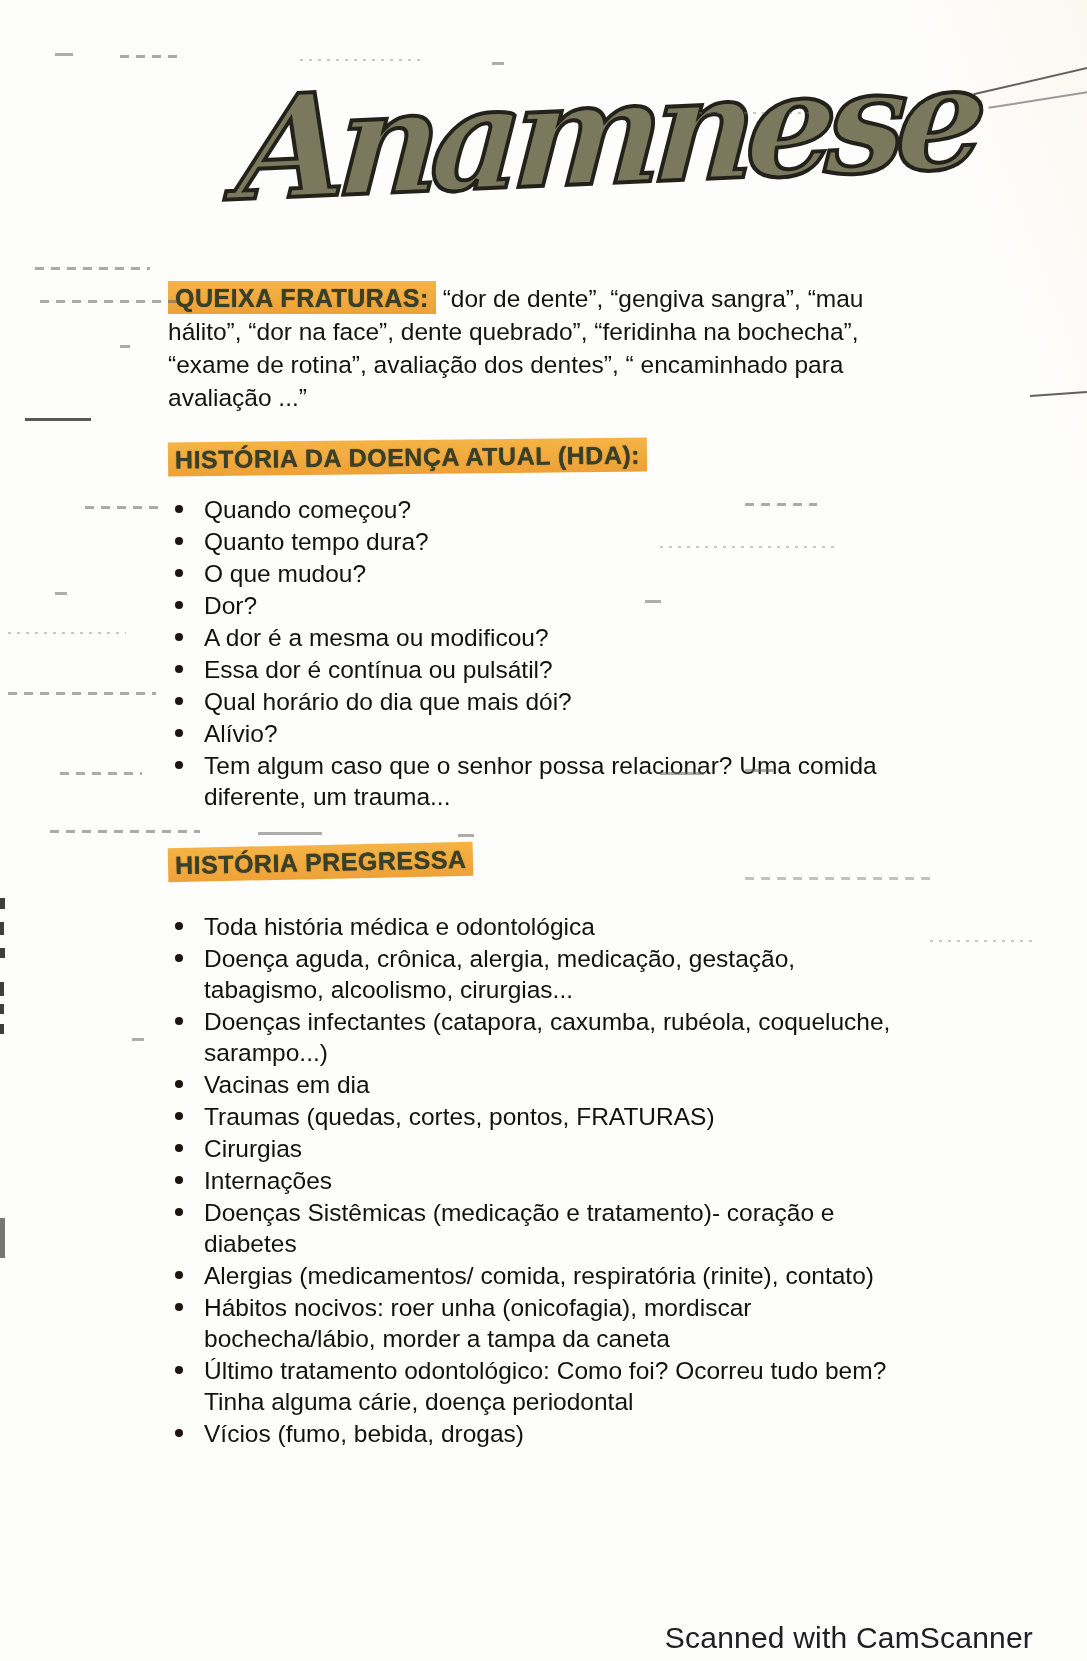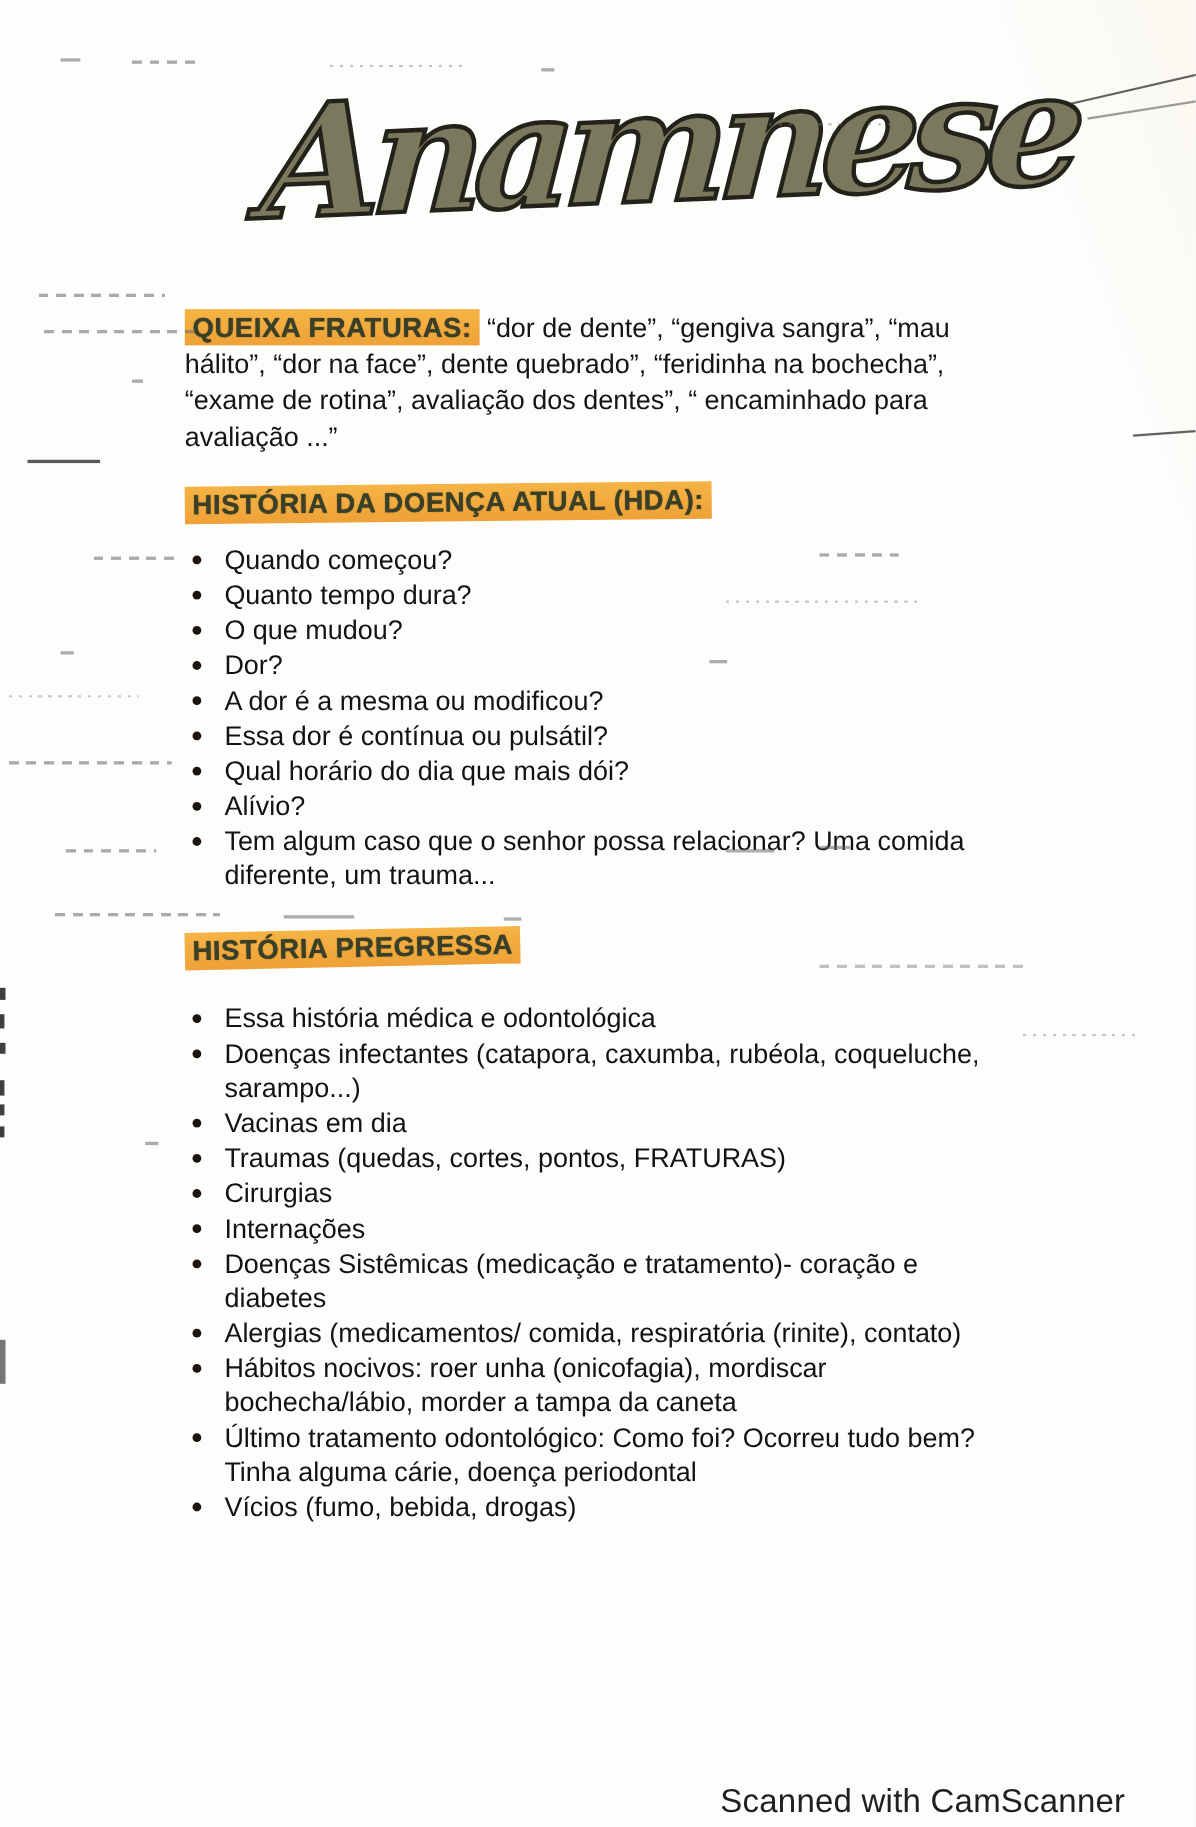--- a/index.html
+++ b/index.html
@@ -83,21 +83,21 @@
     width:8px;
     height:8px;
     border-radius:50%;
     background:#1c1410;
   }
   .gap1{height:12px;}
   .gap2{height:26px;}
   
   .footer{
     position:absolute;
-    right:64px;
+    right:54px;
     bottom:6px;
     font-size:30px;
     color:#202024;
     letter-spacing:.2px;
   }
   
   .mark{position:absolute;pointer-events:none;}
   .dash{background:#6a6a6a;opacity:.55;height:3px;}
   .dashes{height:3px;opacity:.55;background:repeating-linear-gradient(90deg,#666 0 9px,transparent 9px 16px);}
   .dots{height:2px;opacity:.4;background:repeating-linear-gradient(90deg,#777 0 3px,transparent 3px 9px);}
@@ -146,22 +146,23 @@
       </ul>
 
     <div class="gap2"></div>
 
     <div class="hl block tilt2">HISTÓRIA PREGRESSA</div>
 
     <div class="gap1"></div>
 
     <ul class="qlist">
 
-        <li><span>Essa história médica e odontológica</span></li>
-
+        <li><span>Toda história médica e odontológica</span></li>
+
+        <li><span>Doença aguda, crônica, alergia, medicação, gestação, tabagismo, alcoolismo, cirurgias...</span></li>
 
         <li><span>Doenças infectantes (catapora, caxumba, rubéola, coqueluche, sarampo...)</span></li>
 
         <li><span>Vacinas em dia</span></li>
 
         <li><span>Traumas (quedas, cortes, pontos, FRATURAS)</span></li>
 
         <li><span>Cirurgias</span></li>
 
         <li><span>Internações</span></li>

